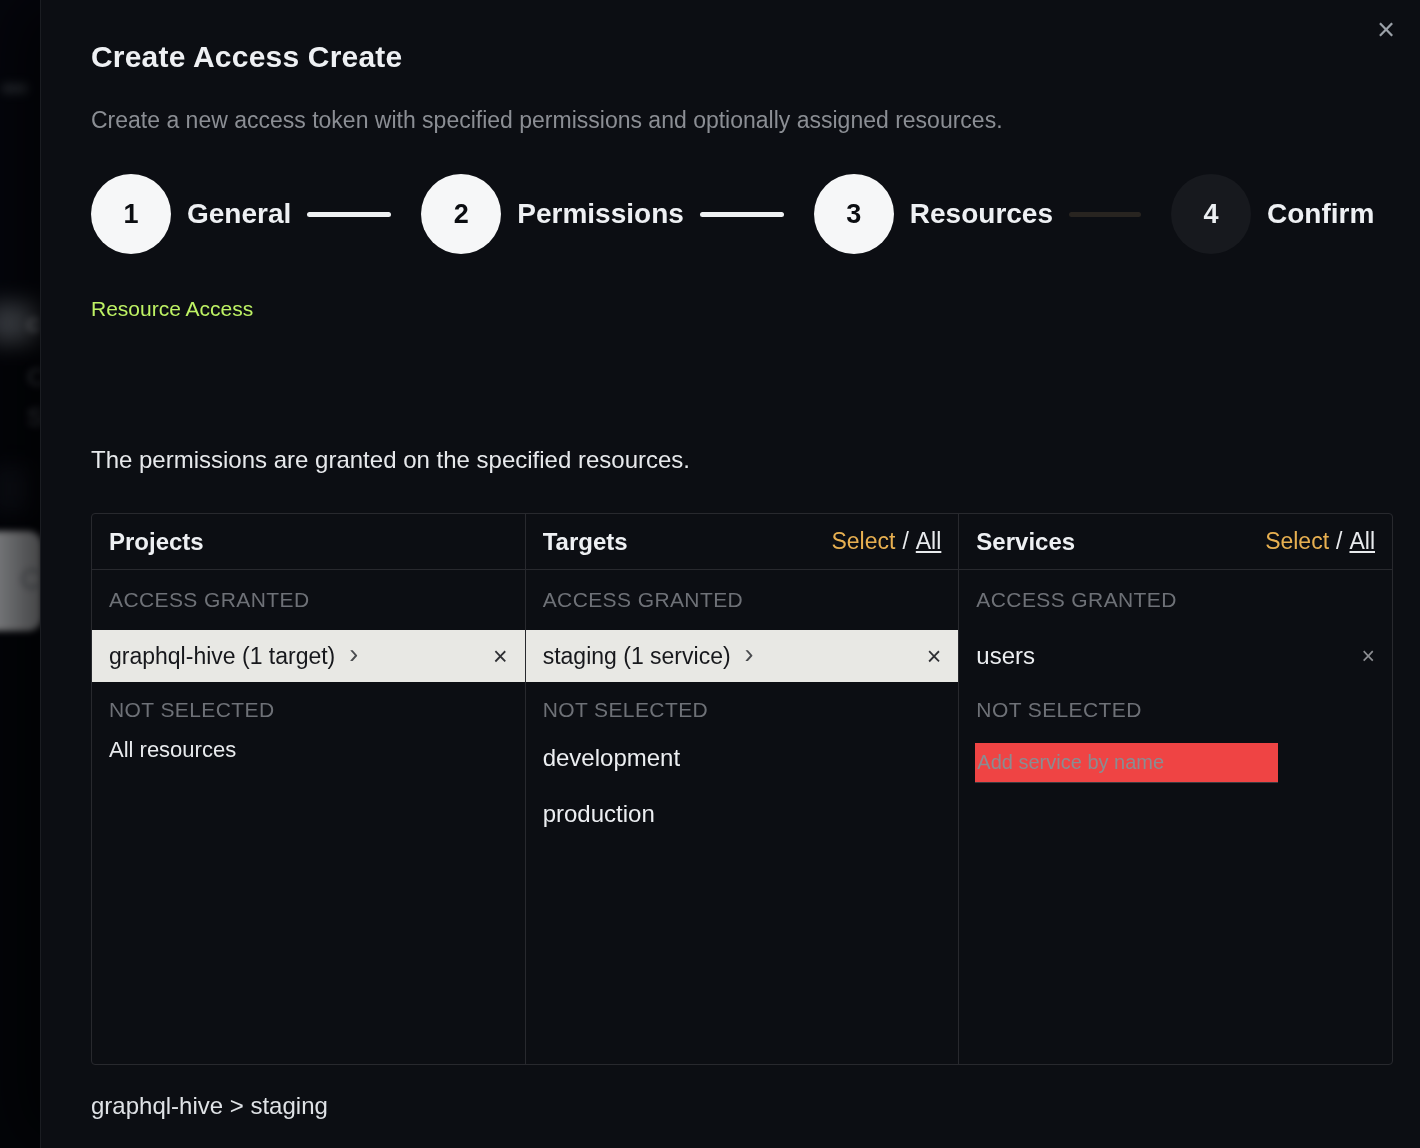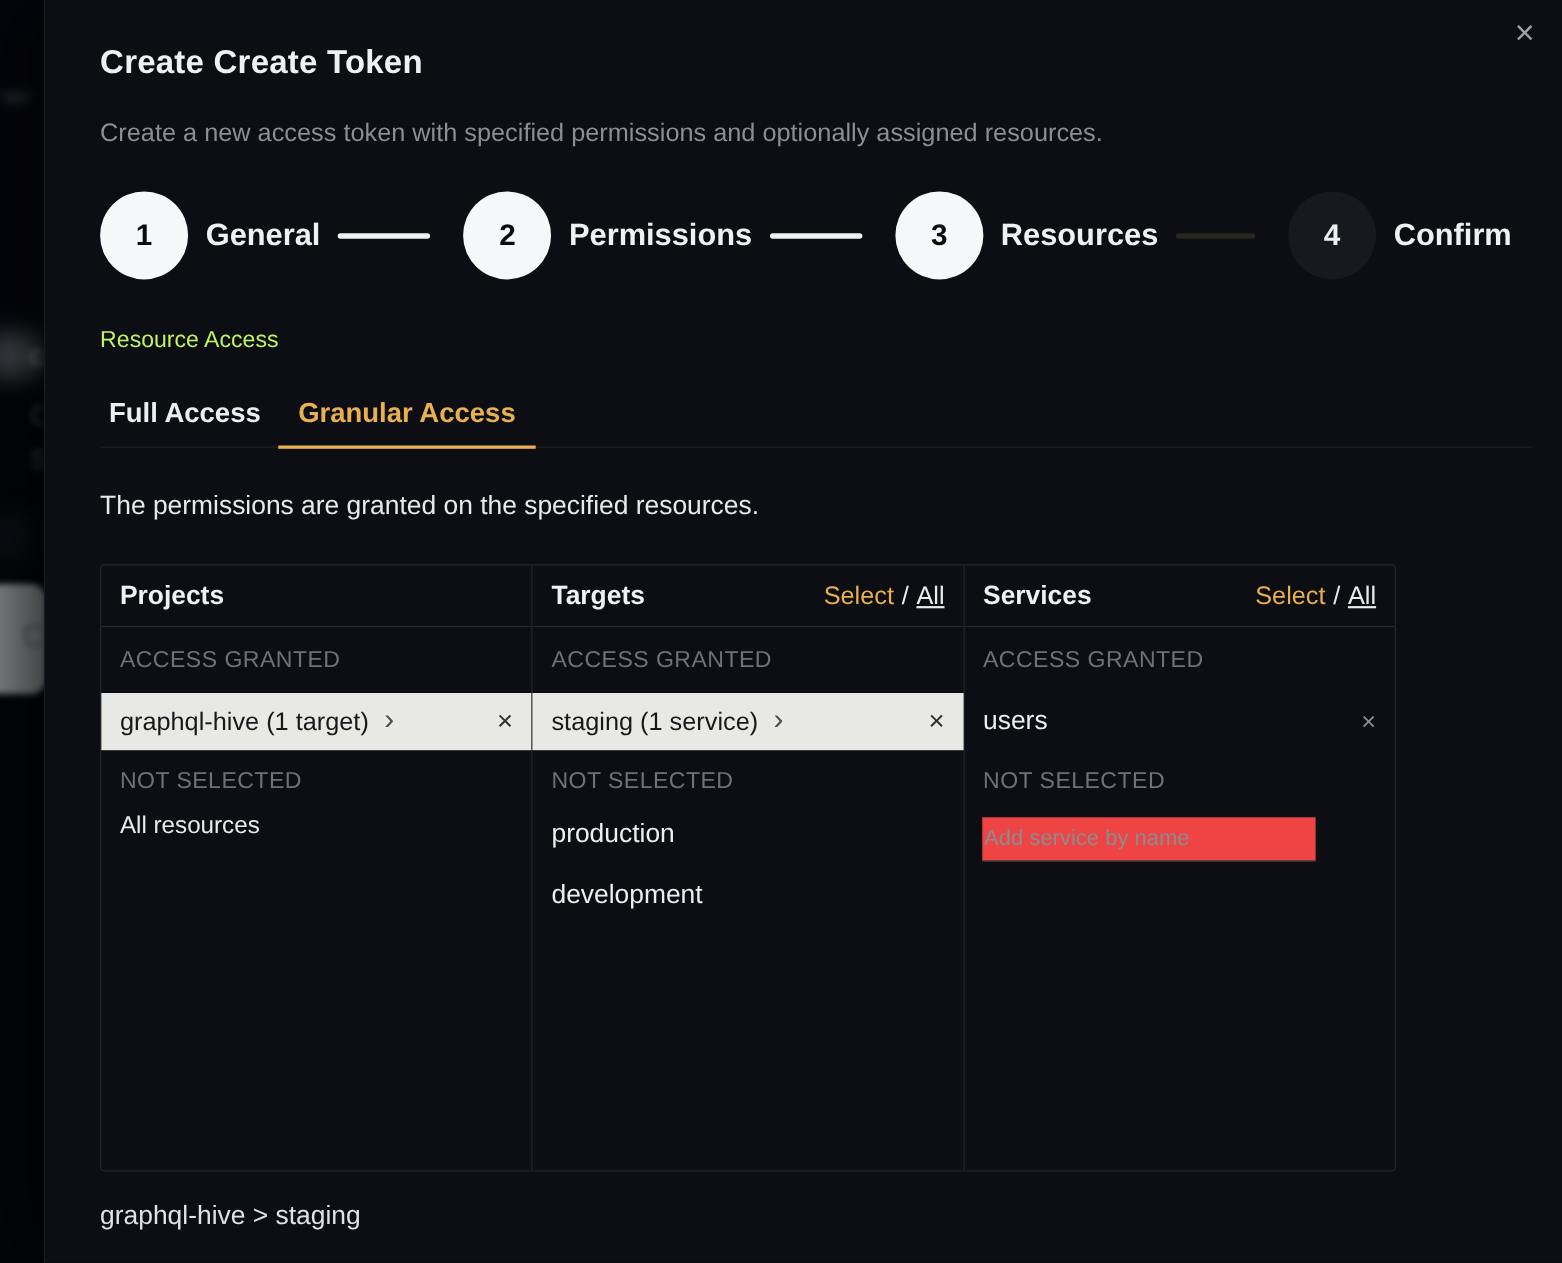--- a/index.html
+++ b/index.html
@@ -50,21 +50,21 @@
   .tabs { position:absolute; left:50px; top:356px; width:1302px; display:flex; align-items:flex-end;
           border-bottom:1px solid #232528; }
   .tab { font-size:25px; font-weight:700; color:#eceef1; padding:6px 8px 14px 8px; margin-bottom:-2px;
          border-bottom:3px solid transparent; cursor:pointer; white-space:nowrap; }
   .tab + .tab { margin-left:8px; padding:6px 18px 14px 18px; }
   .tab.active { color:#e8b051; border-bottom-color:#e8b051; }
 
   .desc { position:absolute; left:50px; top:446px; font-size:24px; color:#e7e9ec;text-align:right; }
 
   
-  .rtable { position:absolute; left:50px; top:513px; width:1178px; height:552px; display:flex;
+  .rtable { position:absolute; left:50px; top:513px; width:1302px; height:552px; display:flex;
             border:1px solid #28292e; border-radius:4px; overflow:hidden; }
   .col { flex:1 1 0; display:flex; flex-direction:column; border-right:1px solid #28292e; min-width:0; }
   .col:last-child { border-right:none; }
   .col-header { height:56px; flex:none; border-bottom:1px solid #28292e; display:flex; align-items:center; padding:0 17px; }
   .col-title { font-size:24px; font-weight:700; color:#eef0f3; }
   .select-all { margin-left:auto; font-size:23px; white-space:nowrap; }
   .select-link { color:#e8b051; cursor:pointer; }
   .select-sep { color:#e9ebee; margin:0 7px; }
   .all-link { color:#e9ebee; cursor:pointer;text-decoration:underline; }
 
@@ -106,43 +106,39 @@
     <div class="bd-blob2"></div>
     <div class="bd-button"></div>
     <div class="bd-button-glyph">C</div>
     <div class="bd-dim"></div>
   </div>
 
   <div class="modal">
 
     <button class="close-btn">×</button>
 
-    <h1 class="dlg-title">Create Create Token</h1>
+    <h1 class="dlg-title">Create Access Create</h1>
     <p class="dlg-subtitle">Create a new access token with specified permissions and optionally assigned resources.</p>
 
     <div class="stepper">
       <div class="step-circle lit">1</div>
       <div class="step-label">General</div>
       <div class="step-conn lit"></div>
       <div class="step-circle lit">2</div>
       <div class="step-label">Permissions</div>
       <div class="step-conn lit"></div>
       <div class="step-circle lit">3</div>
       <div class="step-label">Resources</div>
       <div class="step-conn dim"></div>
       <div class="step-circle dim">4</div>
       <div class="step-label">Confirm</div>
     </div>
 
     <div class="section-title">Resource Access</div>
 
-    <div class="tabs">
-      <div class="tab">Full Access</div>
-      <div class="tab active">Granular Access</div>
-    </div>
 
     <p class="desc">The permissions are granted on the specified resources.</p>
 
     <div class="rtable">
 
       <div class="col">
         <div class="col-header">
           <span class="col-title">Projects</span>
         </div>
         <div class="sec-label granted">ACCESS GRANTED</div>
@@ -162,22 +158,22 @@
             <span class="select-link">Select</span><span class="select-sep">/</span><span class="all-link">All</span>
           </span>
         </div>
         <div class="sec-label granted">ACCESS GRANTED</div>
         <div class="chip-row">
           <span class="chip-label">staging (1 service)</span>
           <span class="chip-chevron">›</span>
           <span class="chip-remove">×</span>
         </div>
         <div class="sec-label notsel">NOT SELECTED</div>
+        <div class="pick-item">development</div>
         <div class="pick-item">production</div>
-        <div class="pick-item">development</div>
       </div>
 
       <div class="col">
         <div class="col-header">
           <span class="col-title">Services</span>
           <span class="select-all">
             <span class="select-link">Select</span><span class="select-sep">/</span><span class="all-link">All</span>
           </span>
         </div>
         <div class="sec-label granted">ACCESS GRANTED</div>

